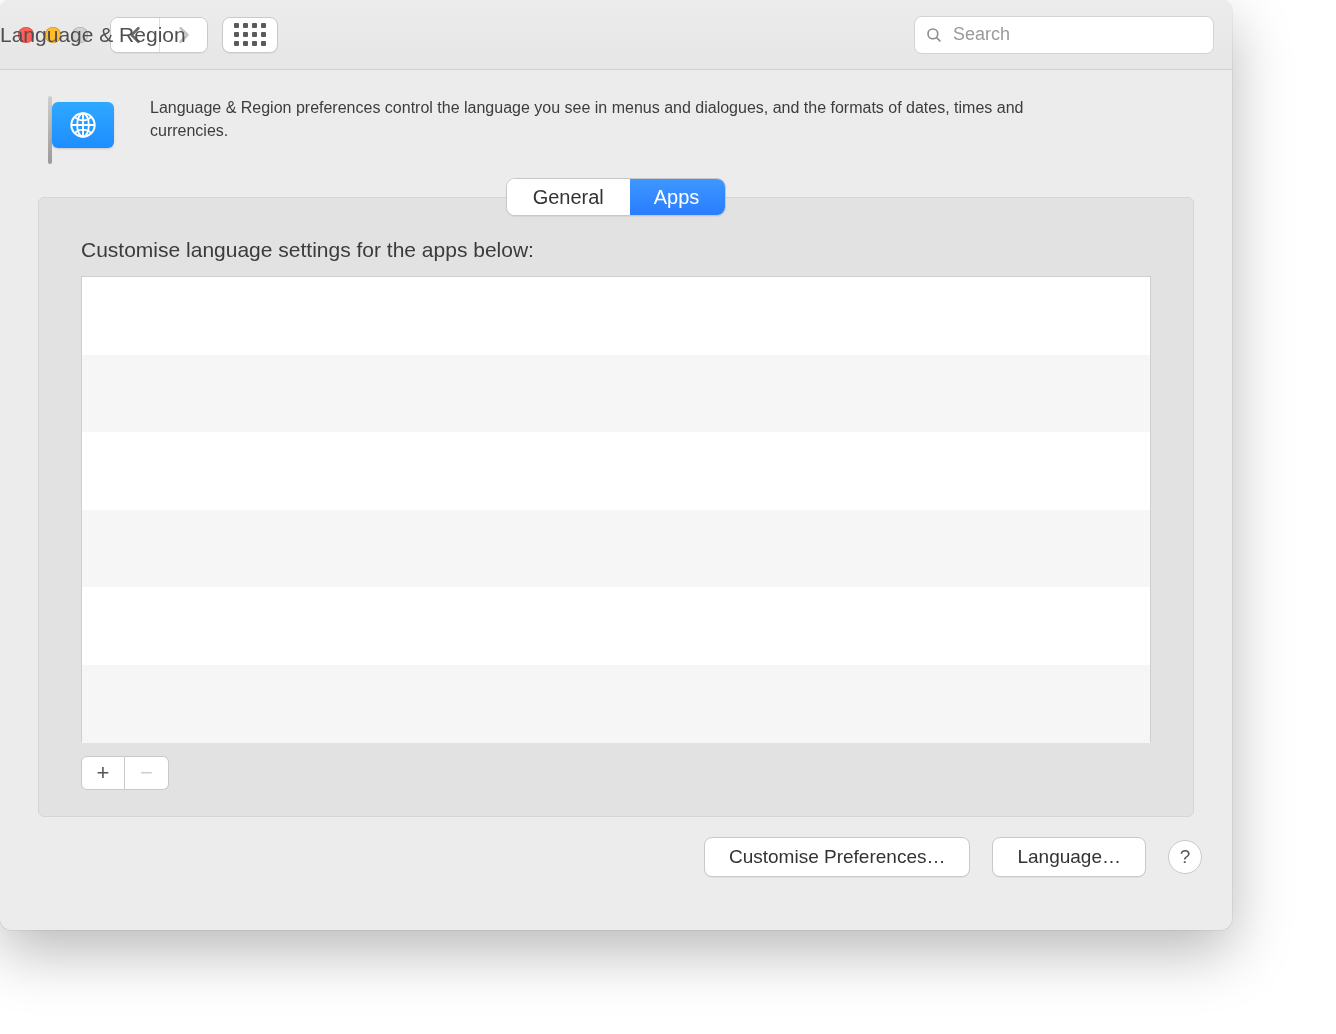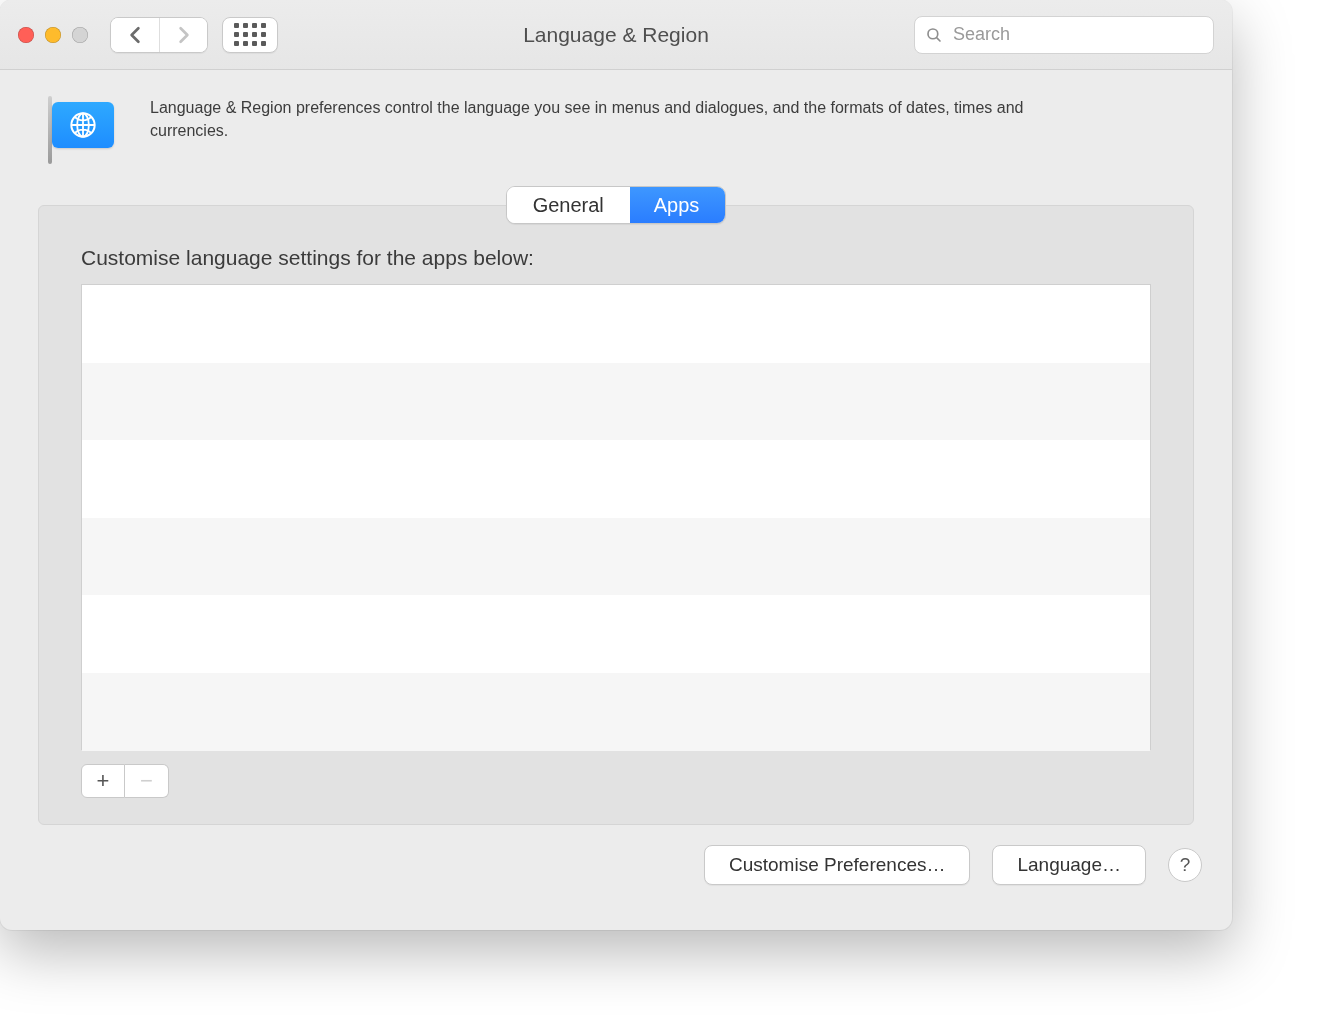--- a/index.html
+++ b/index.html
@@ -55,21 +55,21 @@
   .seg button:disabled { color: #c4c4c4; cursor: default; }
   .gridbtn {
     width: 56px; height: 36px; border: 1px solid #c9c9c9;
     border-radius: 8px; background: #fff; display:flex;
     align-items:center; justify-content:center;
     box-shadow: 0 1px 0 rgba(255,255,255,.6) inset, 0 1px 1px rgba(0,0,0,.05);
   }
   .dots { display:grid; grid-template-columns:repeat(4,5px); grid-template-rows:repeat(3,5px); gap:4px; }
   .dots span { width:5px; height:5px; background:#5a5a5a; border-radius:1px; }
   .title {
-    position: absolute; left: 0; right: 0; text-align: center;
+    position: absolute; left: 0; right: 0; text-align: left;
     font-size: 21px; color: #4f4f4f; font-weight: 400; pointer-events: none;
   }
   .search {
     margin-left: auto; height: 38px; width: 300px;
     border: 1px solid #d3d3d3; border-radius: 8px; background: #fff;
     display: flex; align-items: center; padding: 0 10px; gap: 10px;
   }
   .search svg { color:#8e8e8e; flex-shrink:0; }
   .search input {
     border: 0; outline: none; font-size: 18px; color:#555; width:100%;
@@ -89,21 +89,21 @@
     position: absolute; top: 6px; left: 8px;
     display:flex; align-items:center; justify-content:center;
     box-shadow: 0 1px 2px rgba(0,0,0,.15);
   }
   .pole { position:absolute; left:4px; top:0; width:4px; height:68px;
     background: linear-gradient(#cfcfcf,#9a9a9a); border-radius:2px; }
   .desc { font-size: 16px; color:#3d3d3d; line-height:1.45; max-width: 880px; }
 
   
   .tabs {
-    display:flex; justify-content:center; margin-top:8px;
+    display:flex; justify-content:center; margin-top:0;
     position: relative; z-index: 2;
   }
   .tabseg {
     display:flex; border:1px solid #c7c7c7; border-radius:9px; overflow:hidden;
     background:#fff; height:38px;
     box-shadow: 0 1px 1px rgba(0,0,0,.06);
   }
   .tabseg button {
     border:0; padding:0 26px; font-size:20px; cursor:pointer;
     background:#fff; color:#333;

